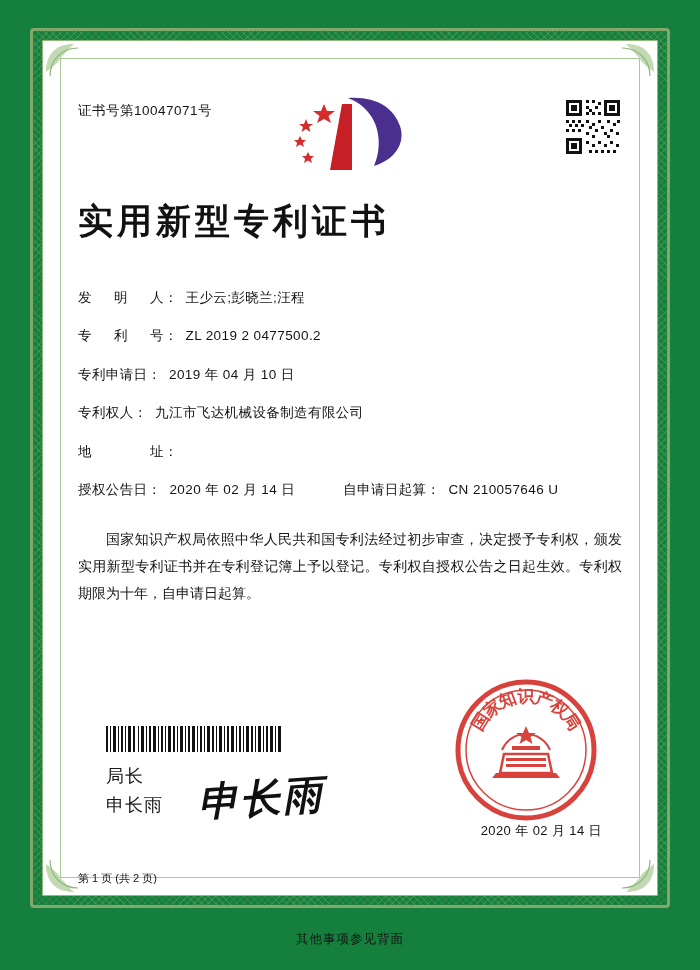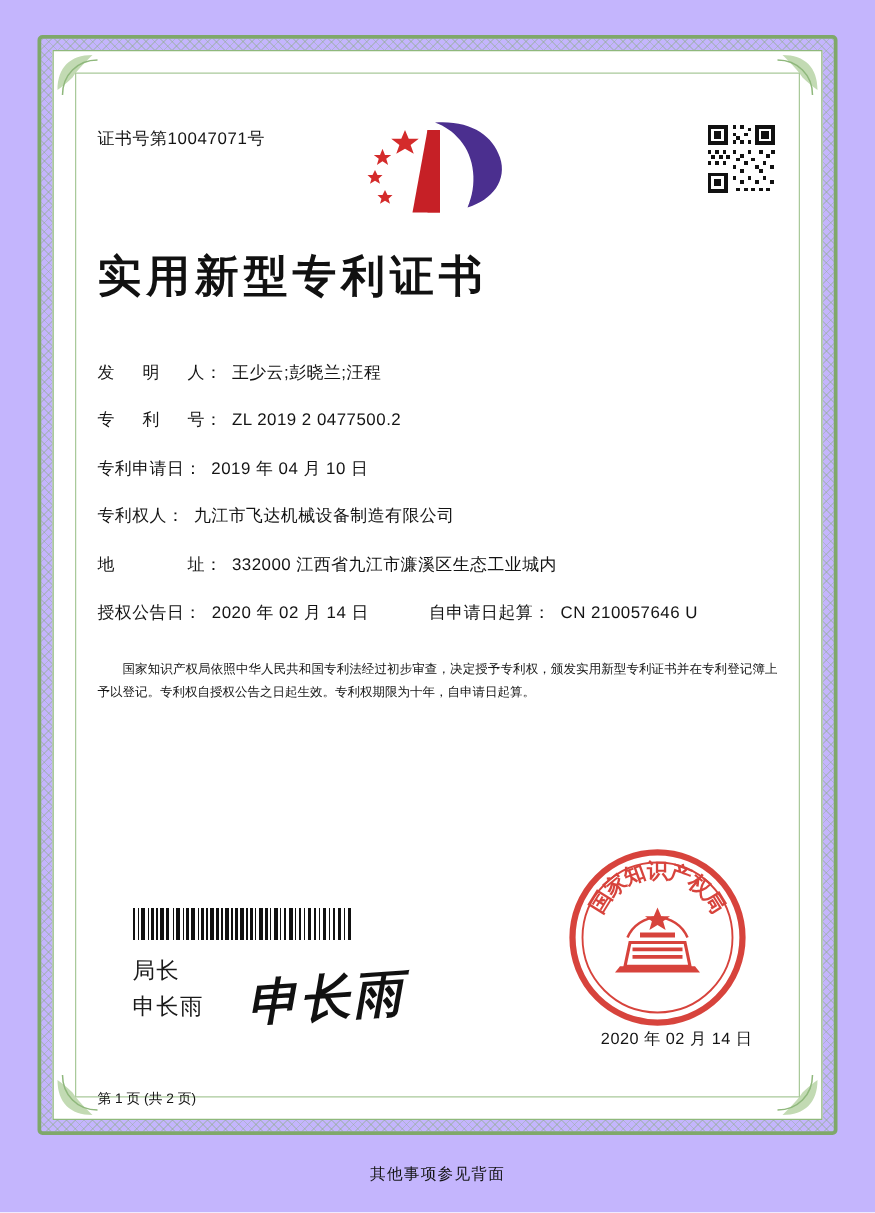--- a/index.html
+++ b/index.html
@@ -13,21 +13,21 @@
     font-family: "Liberation Sans", sans-serif;
     color: #1a1a1a;
     position: relative;
     overflow: hidden;
   }
 
   
   .certificate {
     position: absolute;
     inset: 0;
-    background: #c4b5fd;
+    background: #15803d;
   }
 
   
   .border-outer {
     position: absolute;
     left: 30px;
     top: 28px;
     right: 30px;
     bottom: 62px;
     border: 3px solid #7fa86a;
@@ -140,21 +140,21 @@
   .field-row.pair {
     justify-content: flex-start;
   }
   .field-row .second {
     margin-left: 48px;
     white-space: nowrap;
   }
 
   .paragraphs {
     margin-top: 26px;
-    font-size: 10px;
+    font-size: 14px;
     line-height: 1.95;
     text-align: justify;
     color: #141414;
   }
   .paragraphs p {
     margin: 0 0 2px 0;
     text-indent: 2em;
   }
 
   
@@ -364,21 +364,20 @@
 
       <div class="field-row">
         <span class="field-label">专利权人</span>
         <span>：</span>
         <span class="field-value">九江市飞达机械设备制造有限公司</span>
       </div>
 
       <div class="field-row">
         <span class="field-label spread">地址</span>
         <span>：</span>
-        <span class="field-value">332000  江西省九江市濂溪区生态工业城内</span>
       </div>
 
       <div class="field-row pair">
         <span class="field-label">授权公告日：</span>
         <span class="field-value">2020 年 02 月 14 日</span>
         <span class="field-label second">自申请日起算：</span>
         <span class="field-value">CN 210057646 U</span>
       </div>
 
     </div>

